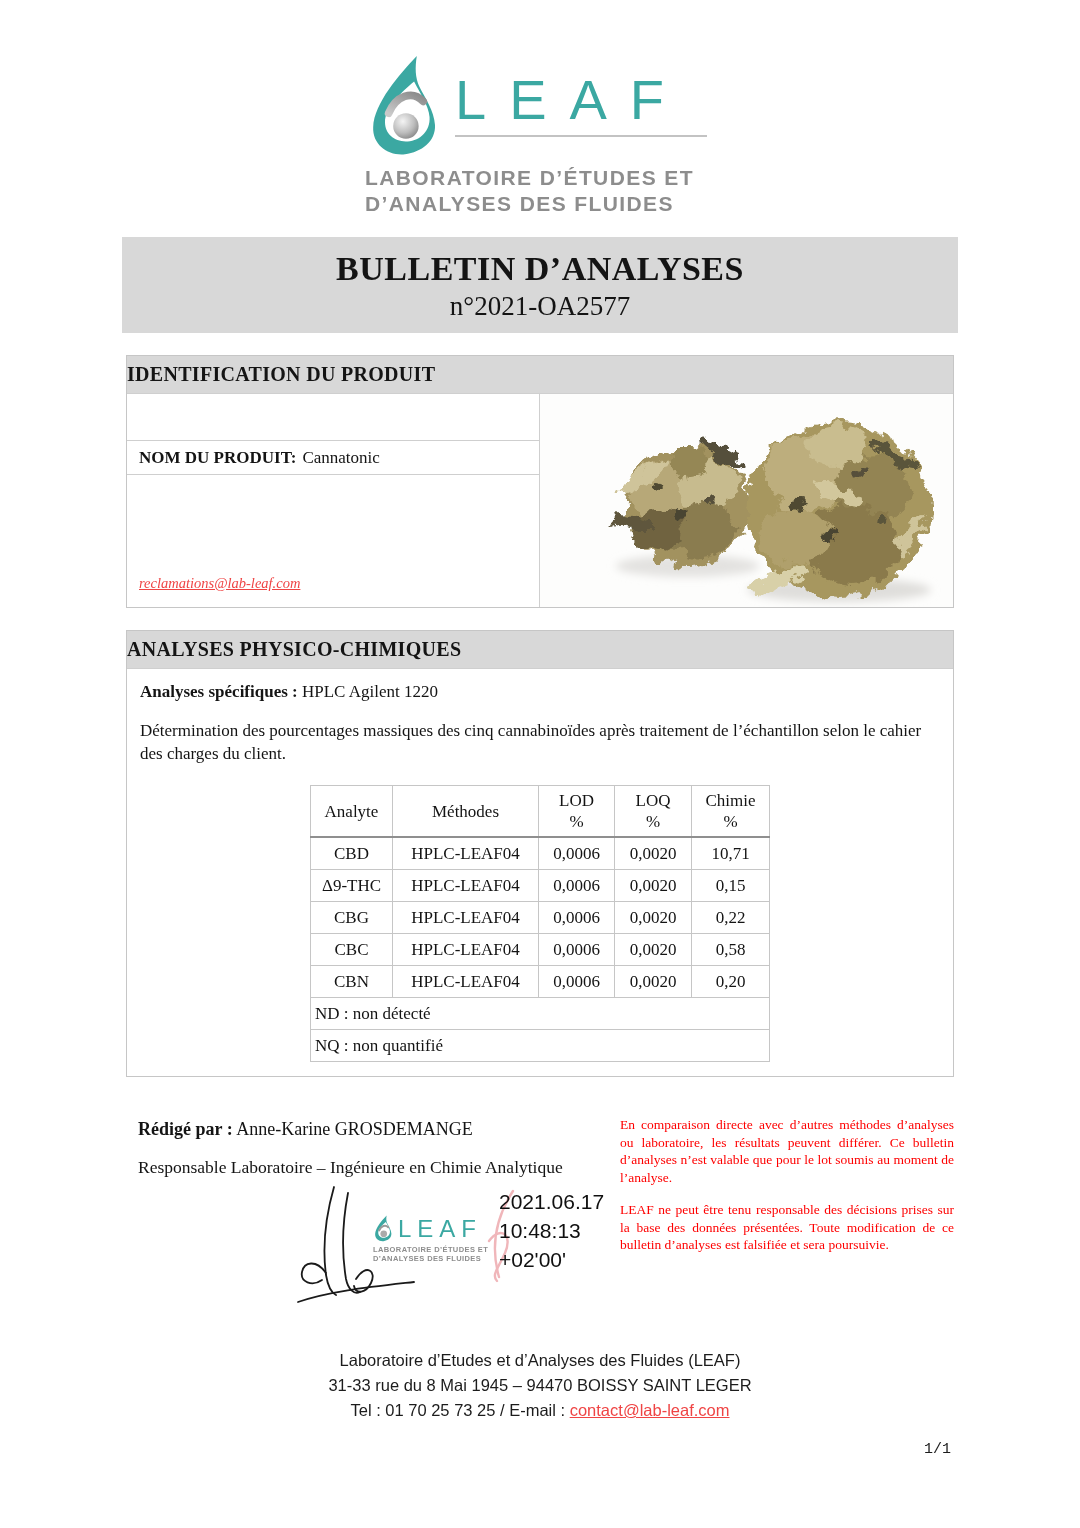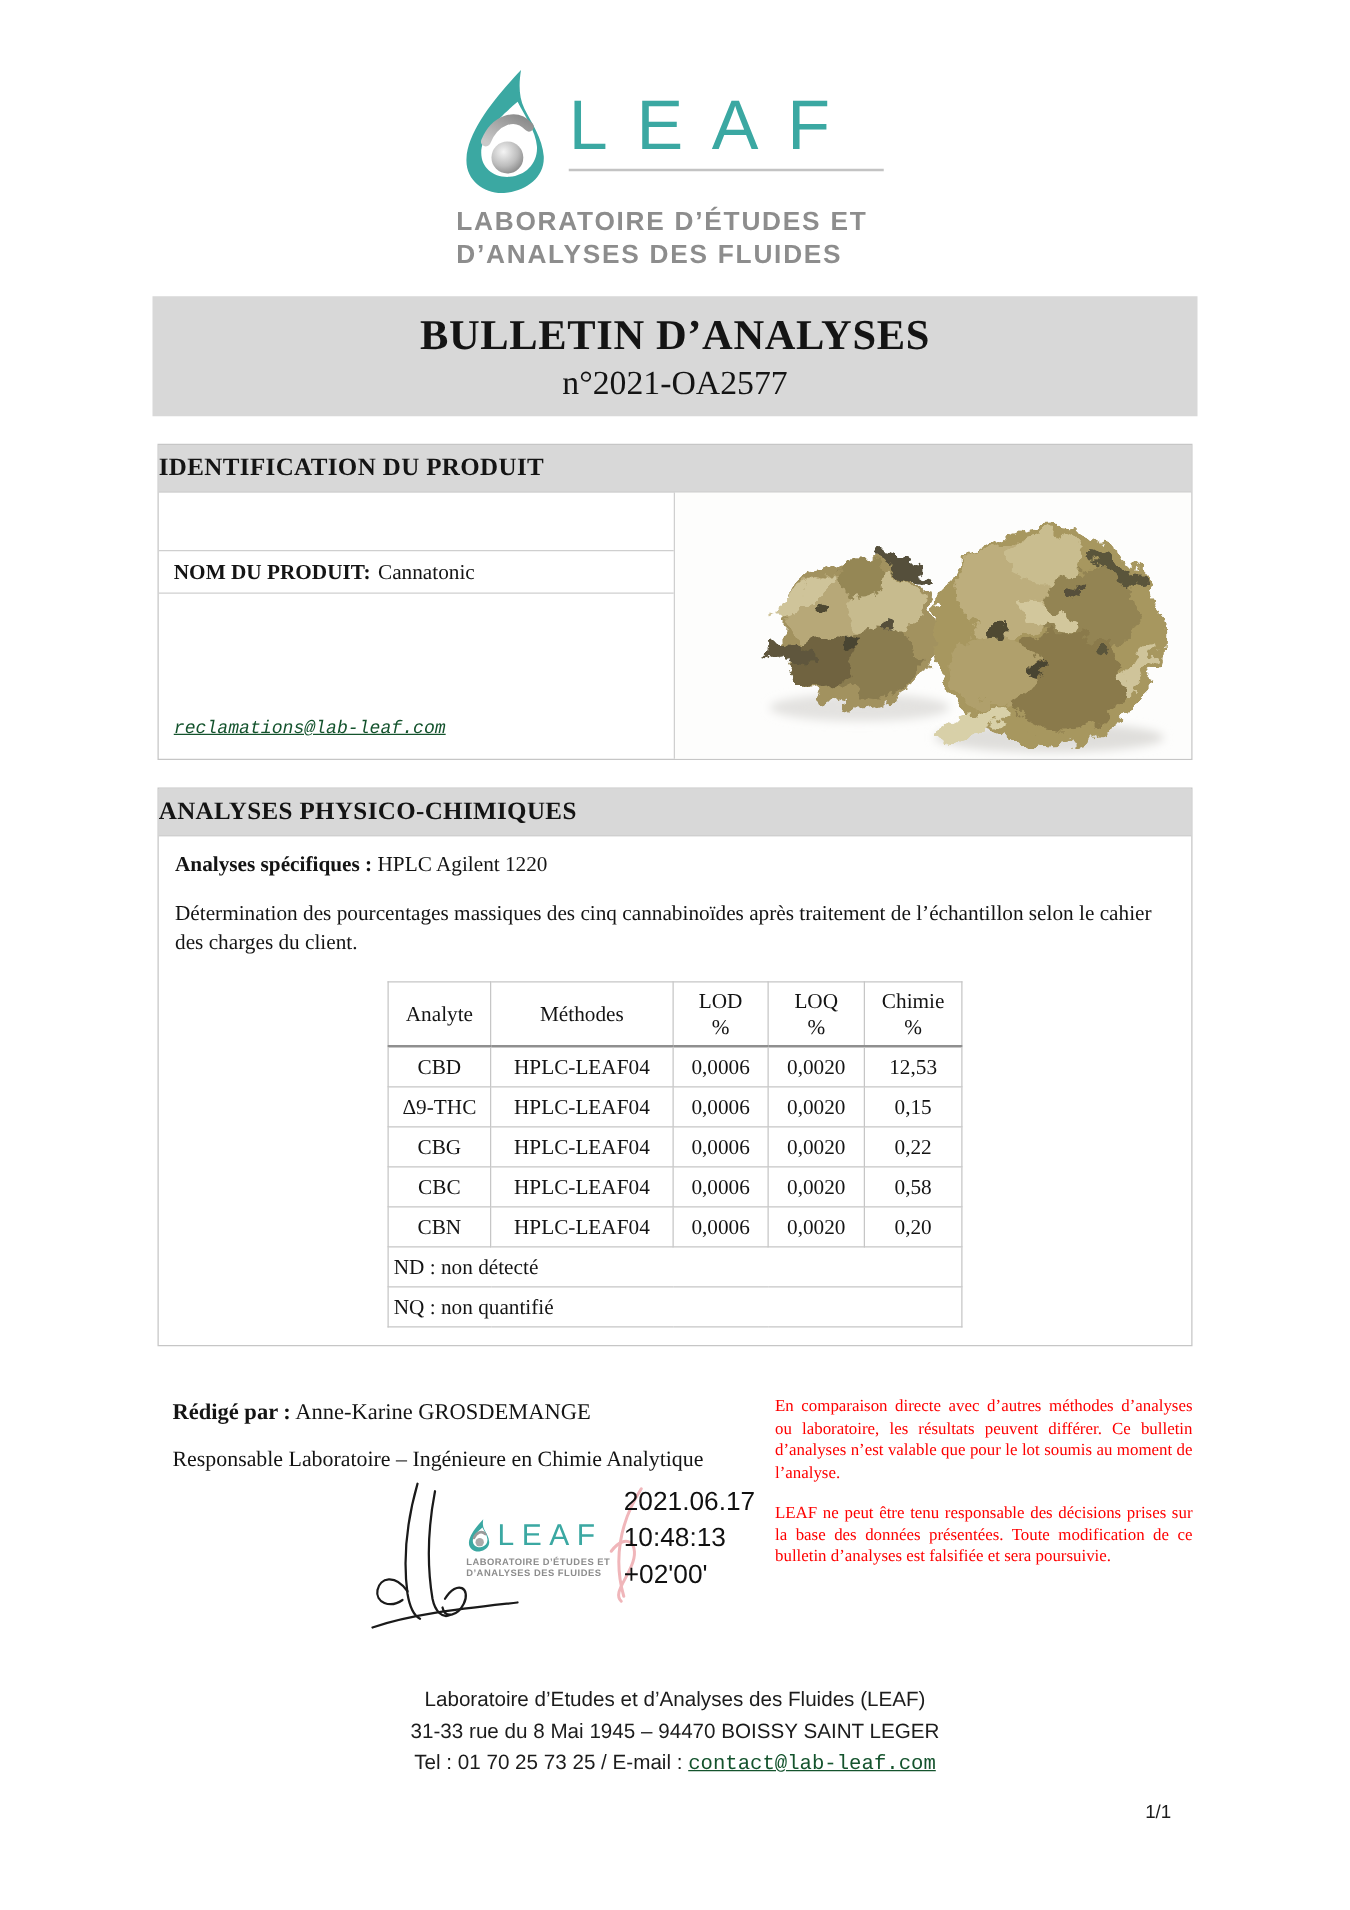--- a/index.html
+++ b/index.html
@@ -67,23 +67,23 @@
   .stamp-word{font-family:"Liberation Sans",sans-serif;color:#3BA8A2;font-size:24px;letter-spacing:6px;margin-left:4px;line-height:1;}
   .stamp-sub{font-family:"Liberation Sans",sans-serif;font-weight:700;color:#8d8d8d;
              font-size:7.5px;letter-spacing:.4px;line-height:9px;margin-top:3px;}
   .flourish{position:absolute;left:357px;top:6px;}
   .timestamp{position:absolute;left:373px;top:4px;font-family:"Liberation Sans",sans-serif;
              font-size:21px;line-height:29px;color:#101010;}
 
   
   .footer{position:absolute;left:0;right:0;top:1348px;text-align:center;
           font-family:"Liberation Sans",sans-serif;font-size:16.5px;line-height:25px;color:#1c1c1c;}
-  .page-num{position:absolute;right:143px;top:1441px;font-family:Liberation Sans, sans-serif;
+  .page-num{position:absolute;right:129px;top:1441px;font-family:Liberation Mono, monospace;
             font-size:15px;color:#1c1c1c;}
-  a.link{color:#14532d;text-decoration:underline;cursor:pointer;font-family:Liberation Mono, monospace;}
+  a.link{color:#ef4444;text-decoration:underline;cursor:pointer;}
 </style>
 </head>
 <body>
 
 <div class="page">
 
   <div class="logo-block">
     <div class="logo-top">
       <svg class="logo-mark" viewBox="0 0 88 110">
         <defs>
@@ -202,21 +202,21 @@
           <th><span>LOQ</span><span class="sub">%</span></th>
           <th><span>Chimie</span><span class="sub">%</span></th>
         </tr>
       </thead>
       <tbody>
         <tr>
           <td>CBD</td>
             <td>HPLC-LEAF04</td>
             <td>0,0006</td>
             <td>0,0020</td>
-            <td>12,53</td>
+            <td>10,71</td>
         </tr>
         <tr>
           <td>Δ9-THC</td>
             <td>HPLC-LEAF04</td>
             <td>0,0006</td>
             <td>0,0020</td>
             <td>0,15</td>
         </tr>
         <tr>
           <td>CBG</td>

